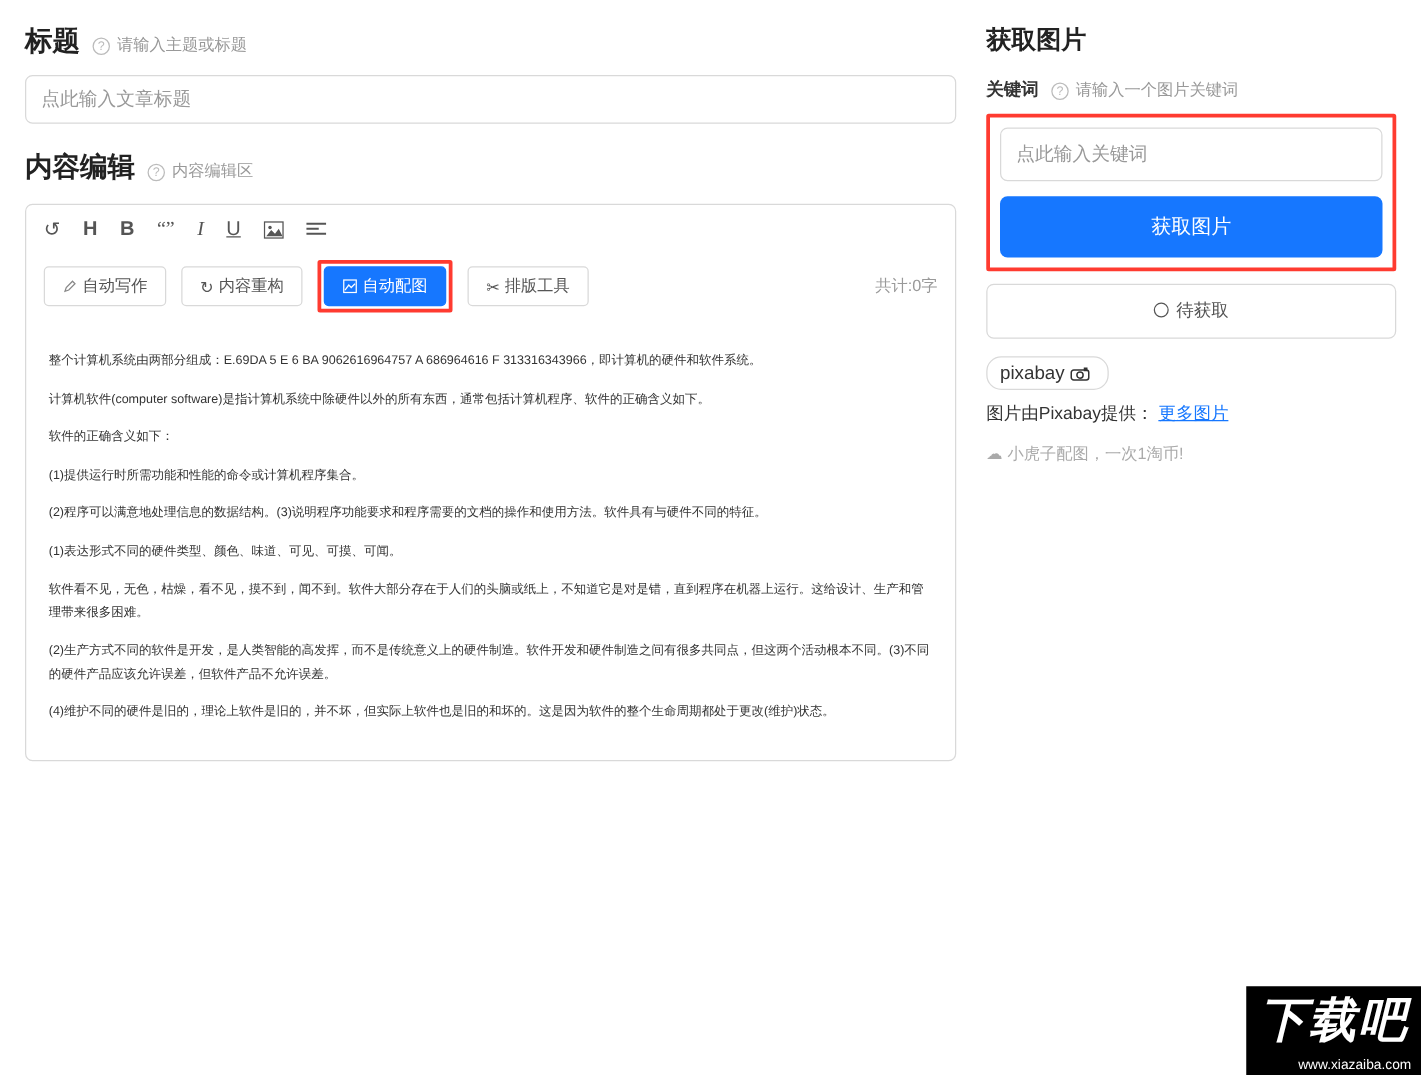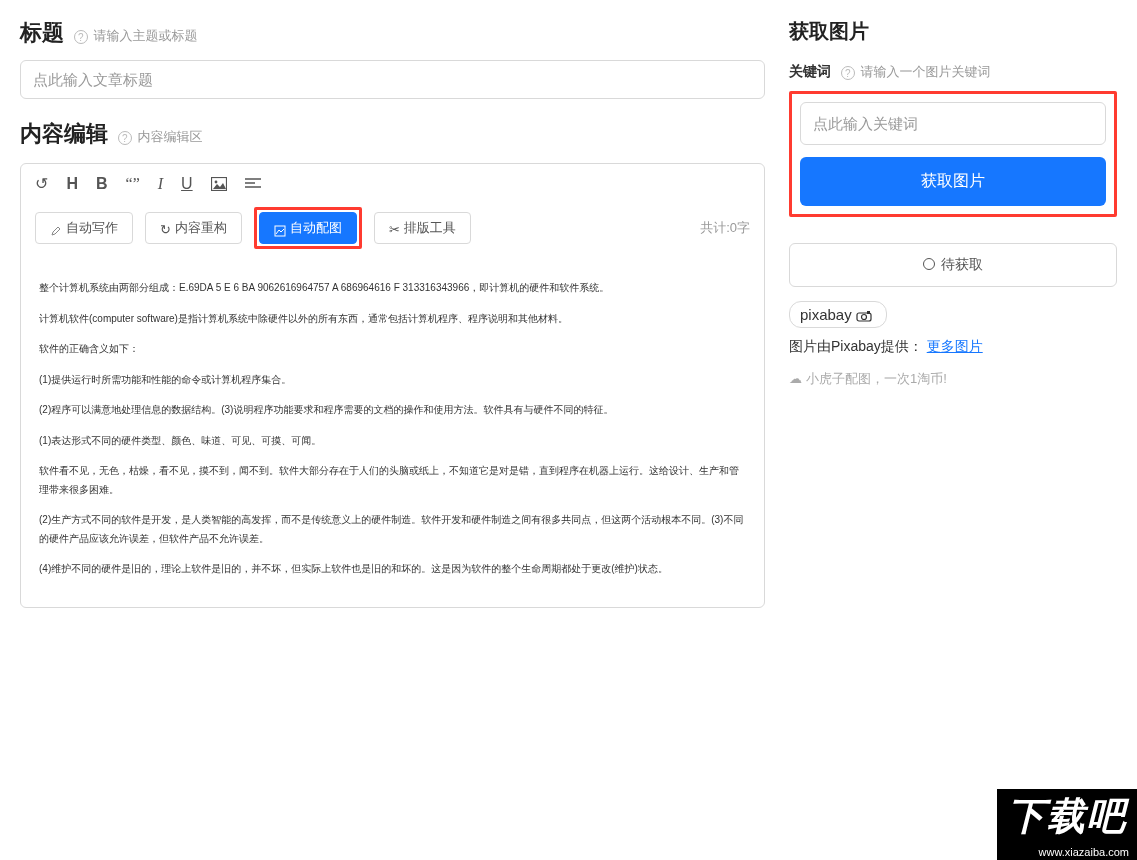--- a/index.html
+++ b/index.html
@@ -13,31 +13,31 @@
 .help-icon { display: inline-block; width: 14px; height: 14px; border: 1px solid #bbb; border-radius: 50%; text-align: center; line-height: 13px; font-size: 10px; color: #bbb; margin-right: 2px; vertical-align: middle; }
 .btn-primary { background: #1677ff; color: #fff; border: none; padding: 8px 18px; border-radius: 6px; font-size: 14px; cursor: pointer; }
 .btn-primary-lg { background: #1677ff; color: #fff; border: none; width: 100%; padding: 14px; border-radius: 6px; font-size: 16px; cursor: pointer; }
 .title-input { width: 100%; border: 1px solid #d9d9d9; border-radius: 6px; padding: 10px 12px; font-size: 15px; color: #333; margin-bottom: 20px; }
 .title-input::placeholder { color: #999; }
 .content-heading-row { margin-bottom: 14px; }
 .editor-box { border: 1px solid #d9d9d9; border-radius: 6px; background: #fff; }
 .toolbar-top { padding: 10px 14px; display: flex; gap: 18px; align-items: center; }
 .tbicon { color: #555; cursor: pointer; font-size: 16px; }
 .toolbar-row2 { padding: 4px 14px 14px; display: flex; align-items: center; }
-.btn-sm { border: 1px solid #d9d9d9; background: #fff; padding: 6px 14px; border-radius: 4px; font-size: 13px; color: #555; cursor: pointer; margin-right: 12px; display: inline-flex; align-items: flex-end; gap: 4px; }
+.btn-sm { border: 1px solid #d9d9d9; background: #fff; padding: 6px 14px; border-radius: 4px; font-size: 13px; color: #555; cursor: pointer; margin-right: 12px; display: inline-flex; align-items: center; gap: 4px; }
 .btn-sm-active { background: #1677ff; border-color: #1677ff; color: #fff; }
 .highlight-box { border: 3px solid #ff3b30; padding: 2px; border-radius: 2px; }
 .count-text { margin-left: auto; color: #999; font-size: 13px; }
 .editor-content { padding: 16px 18px; font-size: 10px; line-height: 1.85; color: #333; }
 .editor-content p { margin-bottom: 12px; }
 .right-heading { font-size: 20px; font-weight: 600; margin-bottom: 18px; color: #222; }
 .right-label-row { font-size: 14px; margin-bottom: 10px; }
 .right-label { font-weight: 600; margin-right: 6px; }
 .right-hint { color: #999; font-size: 13px; }
-.highlight-box-r { border: 3px solid #ff3b30; padding: 8px; border-radius: 2px; margin-bottom: 26px; }
+.highlight-box-r { border: 3px solid #ff3b30; padding: 8px; border-radius: 2px; margin-bottom: 10px; }
 .keyword-input { width: 100%; border: 1px solid #d9d9d9; border-radius: 6px; padding: 12px; font-size: 15px; margin-bottom: 12px; }
 .keyword-input::placeholder { color: #999; }
 .pending-box { border: 1px solid #d9d9d9; border-radius: 6px; padding: 12px; text-align: center; color: #555; font-size: 14px; margin-bottom: 14px; cursor: pointer; }
 .pending-circle { display: inline-block; width: 12px; height: 12px; border: 1.5px solid #555; border-radius: 50%; margin-right: 6px; vertical-align: -1px; }
 .pixabay-badge { display: inline-block; border: 1px solid #d9d9d9; border-radius: 12px; padding: 4px 10px; font-size: 15px; color: #333; margin-bottom: 10px; font-family: Arial; }
 .provider-row { font-size: 14px; color: #333; margin-bottom: 14px; }
 .link { color: #1677ff; text-decoration: underline; cursor: pointer; }
 .footer-note { color: #aaa; font-size: 13px; }
 .footer-note .fn-icon { margin-right: 4px; }
 .watermark { position: fixed; right: 0; bottom: 0; }
@@ -115,21 +115,21 @@
           </button>
         </span>
         <button class="btn-sm" style="margin-left:12px;">
           <span>✂</span>
           <span>排版工具</span>
         </button>
         <span class="count-text">共计:0字</span>
       </div>
       <div class="editor-content">
         <p>整个计算机系统由两部分组成：E.69DA 5 E 6 BA 9062616964757 A 686964616 F 313316343966，即计算机的硬件和软件系统。</p>
-        <p>计算机软件(computer software)是指计算机系统中除硬件以外的所有东西，通常包括计算机程序、程序说明和其他材料。</p>
+        <p>计算机软件(computer software)是指计算机系统中除硬件以外的所有东西，通常包括计算机程序、软件的正确含义如下。</p>
         <p>软件的正确含义如下：</p>
         <p>(1)提供运行时所需功能和性能的命令或计算机程序集合。</p>
         <p>(2)程序可以满意地处理信息的数据结构。(3)说明程序功能要求和程序需要的文档的操作和使用方法。软件具有与硬件不同的特征。</p>
         <p>(1)表达形式不同的硬件类型、颜色、味道、可见、可摸、可闻。</p>
         <p>软件看不见，无色，枯燥，看不见，摸不到，闻不到。软件大部分存在于人们的头脑或纸上，不知道它是对是错，直到程序在机器上运行。这给设计、生产和管理带来很多困难。</p>
         <p>(2)生产方式不同的软件是开发，是人类智能的高发挥，而不是传统意义上的硬件制造。软件开发和硬件制造之间有很多共同点，但这两个活动根本不同。(3)不同的硬件产品应该允许误差，但软件产品不允许误差。</p>
         <p>(4)维护不同的硬件是旧的，理论上软件是旧的，并不坏，但实际上软件也是旧的和坏的。这是因为软件的整个生命周期都处于更改(维护)状态。</p>
       </div>
     </div>
   </div>

